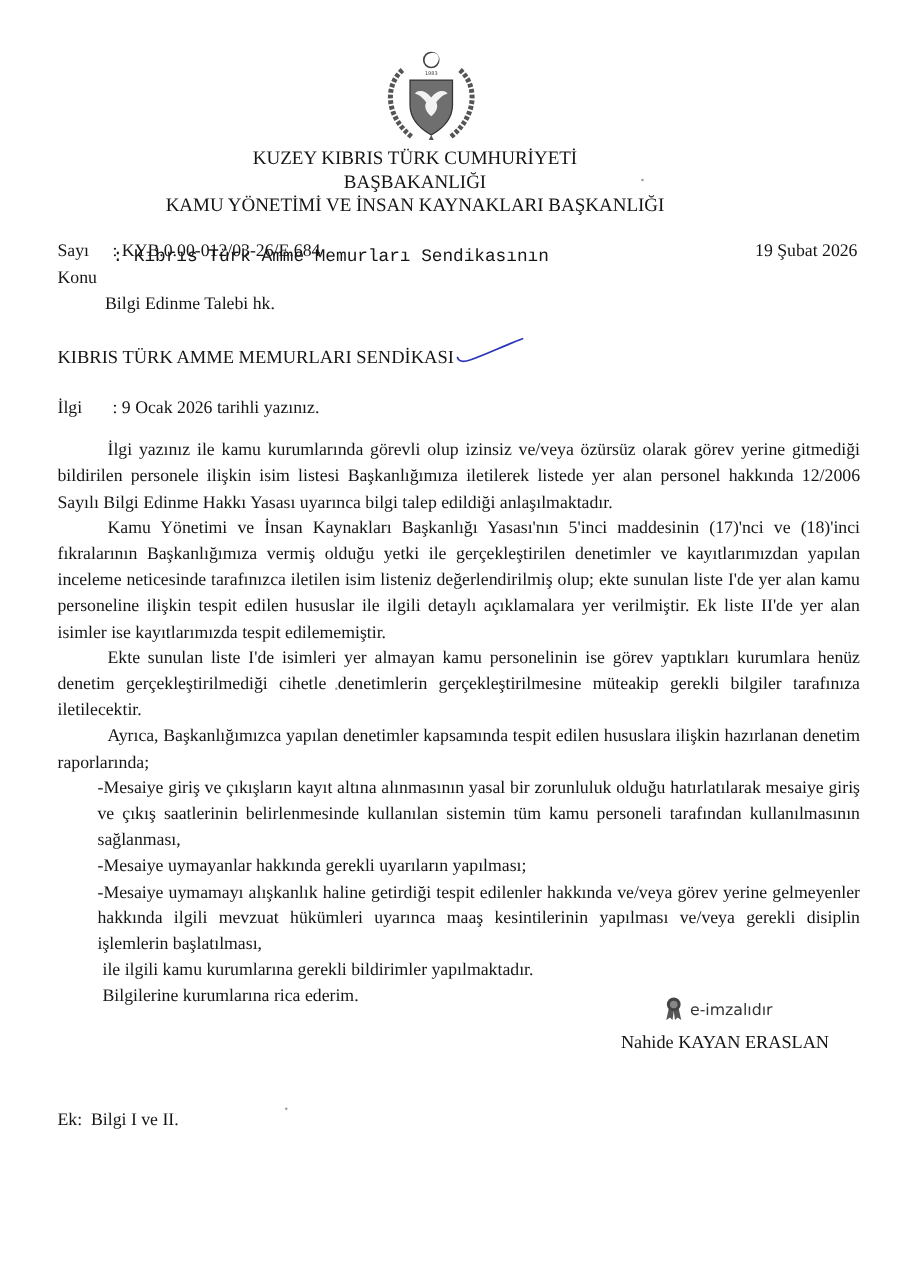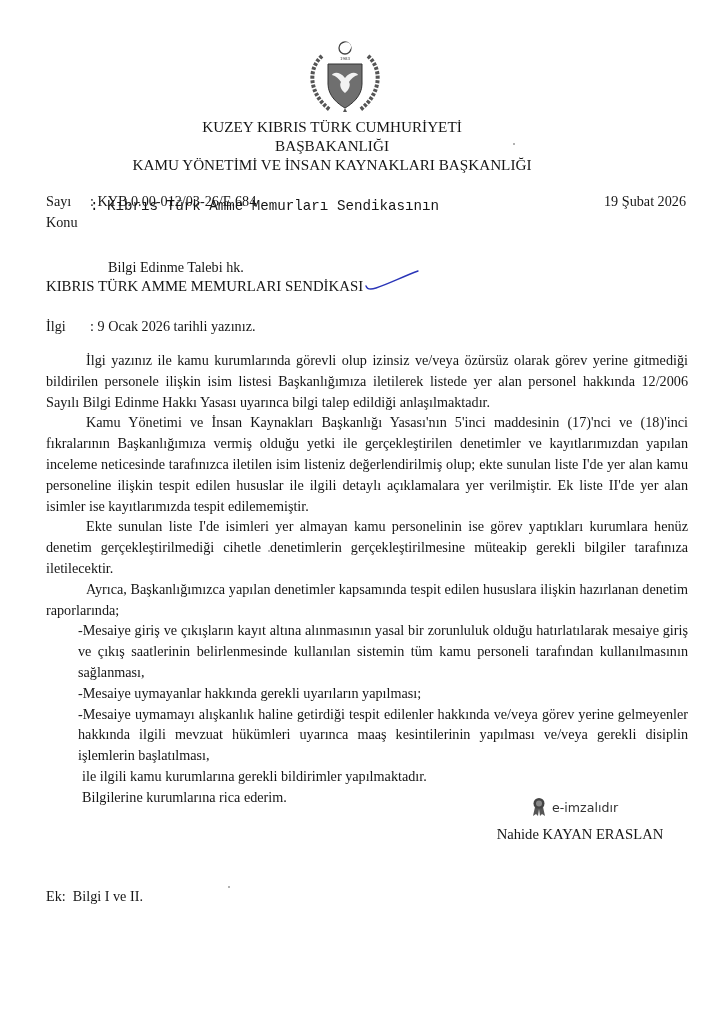--- a/index.html
+++ b/index.html
@@ -55,21 +55,21 @@
   <div>KAMU YÖNETİMİ VE İNSAN KAYNAKLARI BAŞKANLIĞI</div>
 </div>
 <div class="abs speck" style="left:513px; top:143px;"></div>
 
 <div class="abs meta-label" style="top:193px;">Sayı</div>
 <div class="abs meta-value" style="top:193px;">: KYB.0.00-012/03-26/E.684</div>
 <div class="abs date">19 Şubat 2026</div>
 
 <div class="abs meta-label" style="top:214px;">Konu</div>
 <div class="abs meta-value" style="top:198px;font-family:Liberation Mono, monospace;">: Kıbrıs Türk Amme Memurları Sendikasının</div>
-<div class="abs meta-value" style="top:235px; left:108px;margin-top:24px;">Bilgi Edinme Talebi hk.</div>
+<div class="abs meta-value" style="top:235px; left:84px;">Bilgi Edinme Talebi hk.</div>
 
 <div class="abs recipient">KIBRIS TÜRK AMME MEMURLARI SENDİKASI</div>
 <svg class="abs scribble" viewBox="0 0 60 28">
   <path d="M4 18 C5 21, 8 22, 14 20 C26 16, 40 9, 56 3" fill="none" stroke="#2a35b8" stroke-width="1.4" stroke-linecap="round"></path>
 </svg>
 
 <div class="abs ilgi-label">İlgi</div>
 <div class="abs ilgi-value">: 9 Ocak 2026 tarihli yazınız.</div>
 
 <div class="abs body-text" style="top:350px;">

